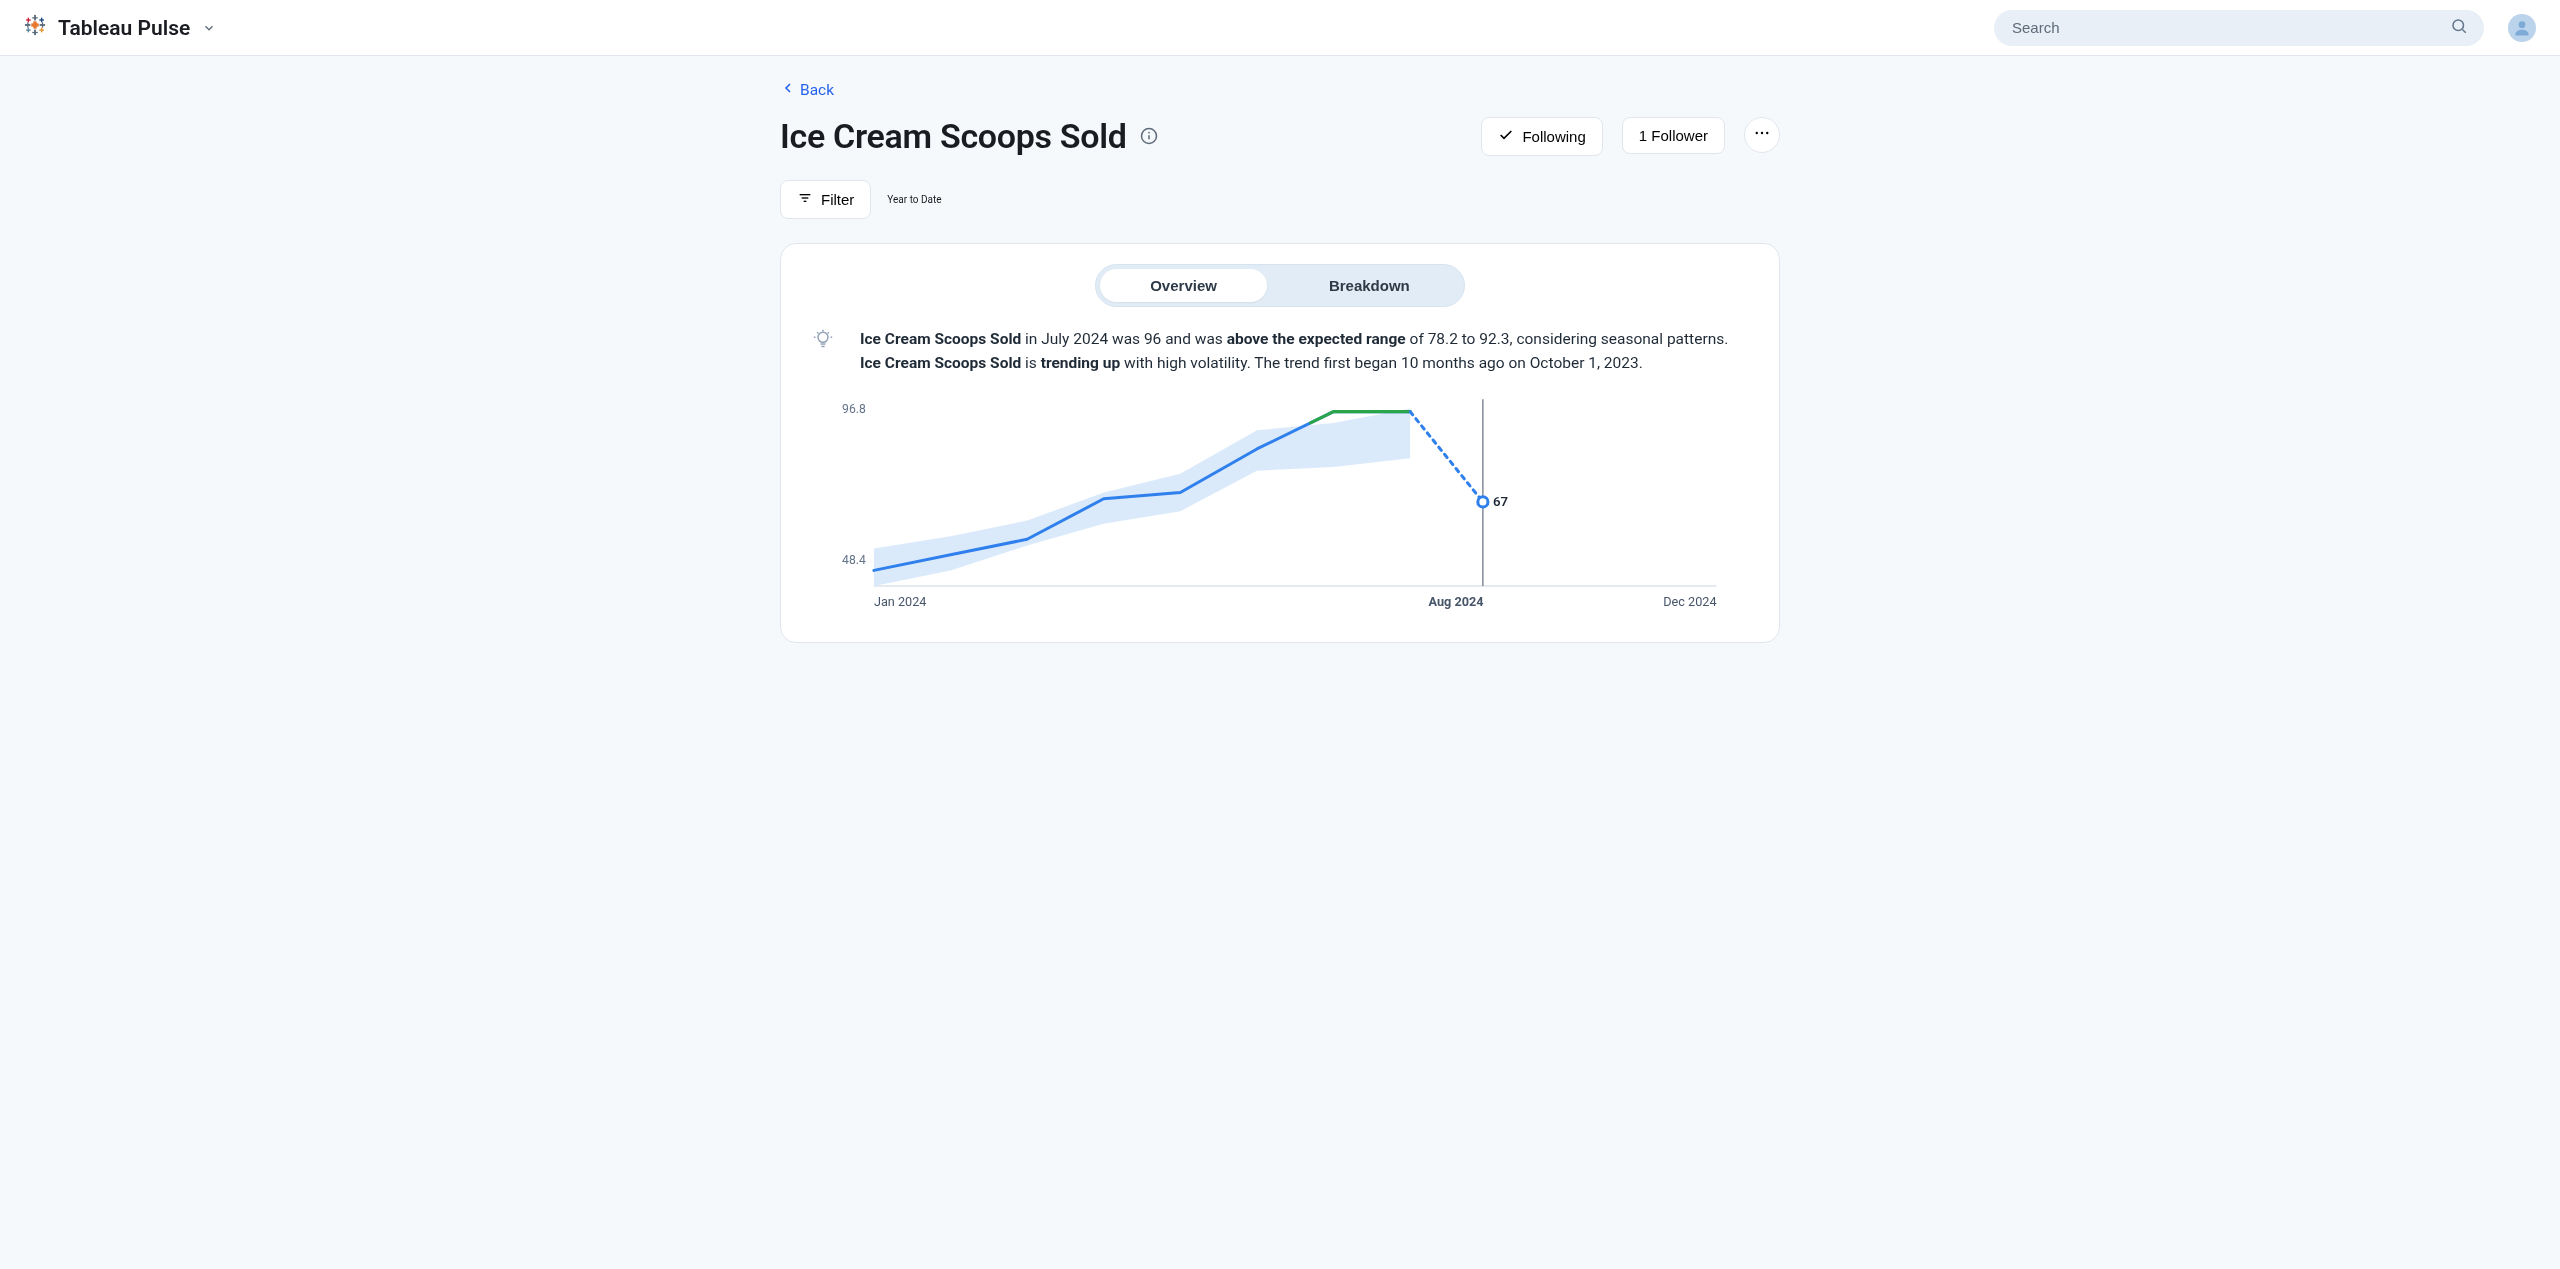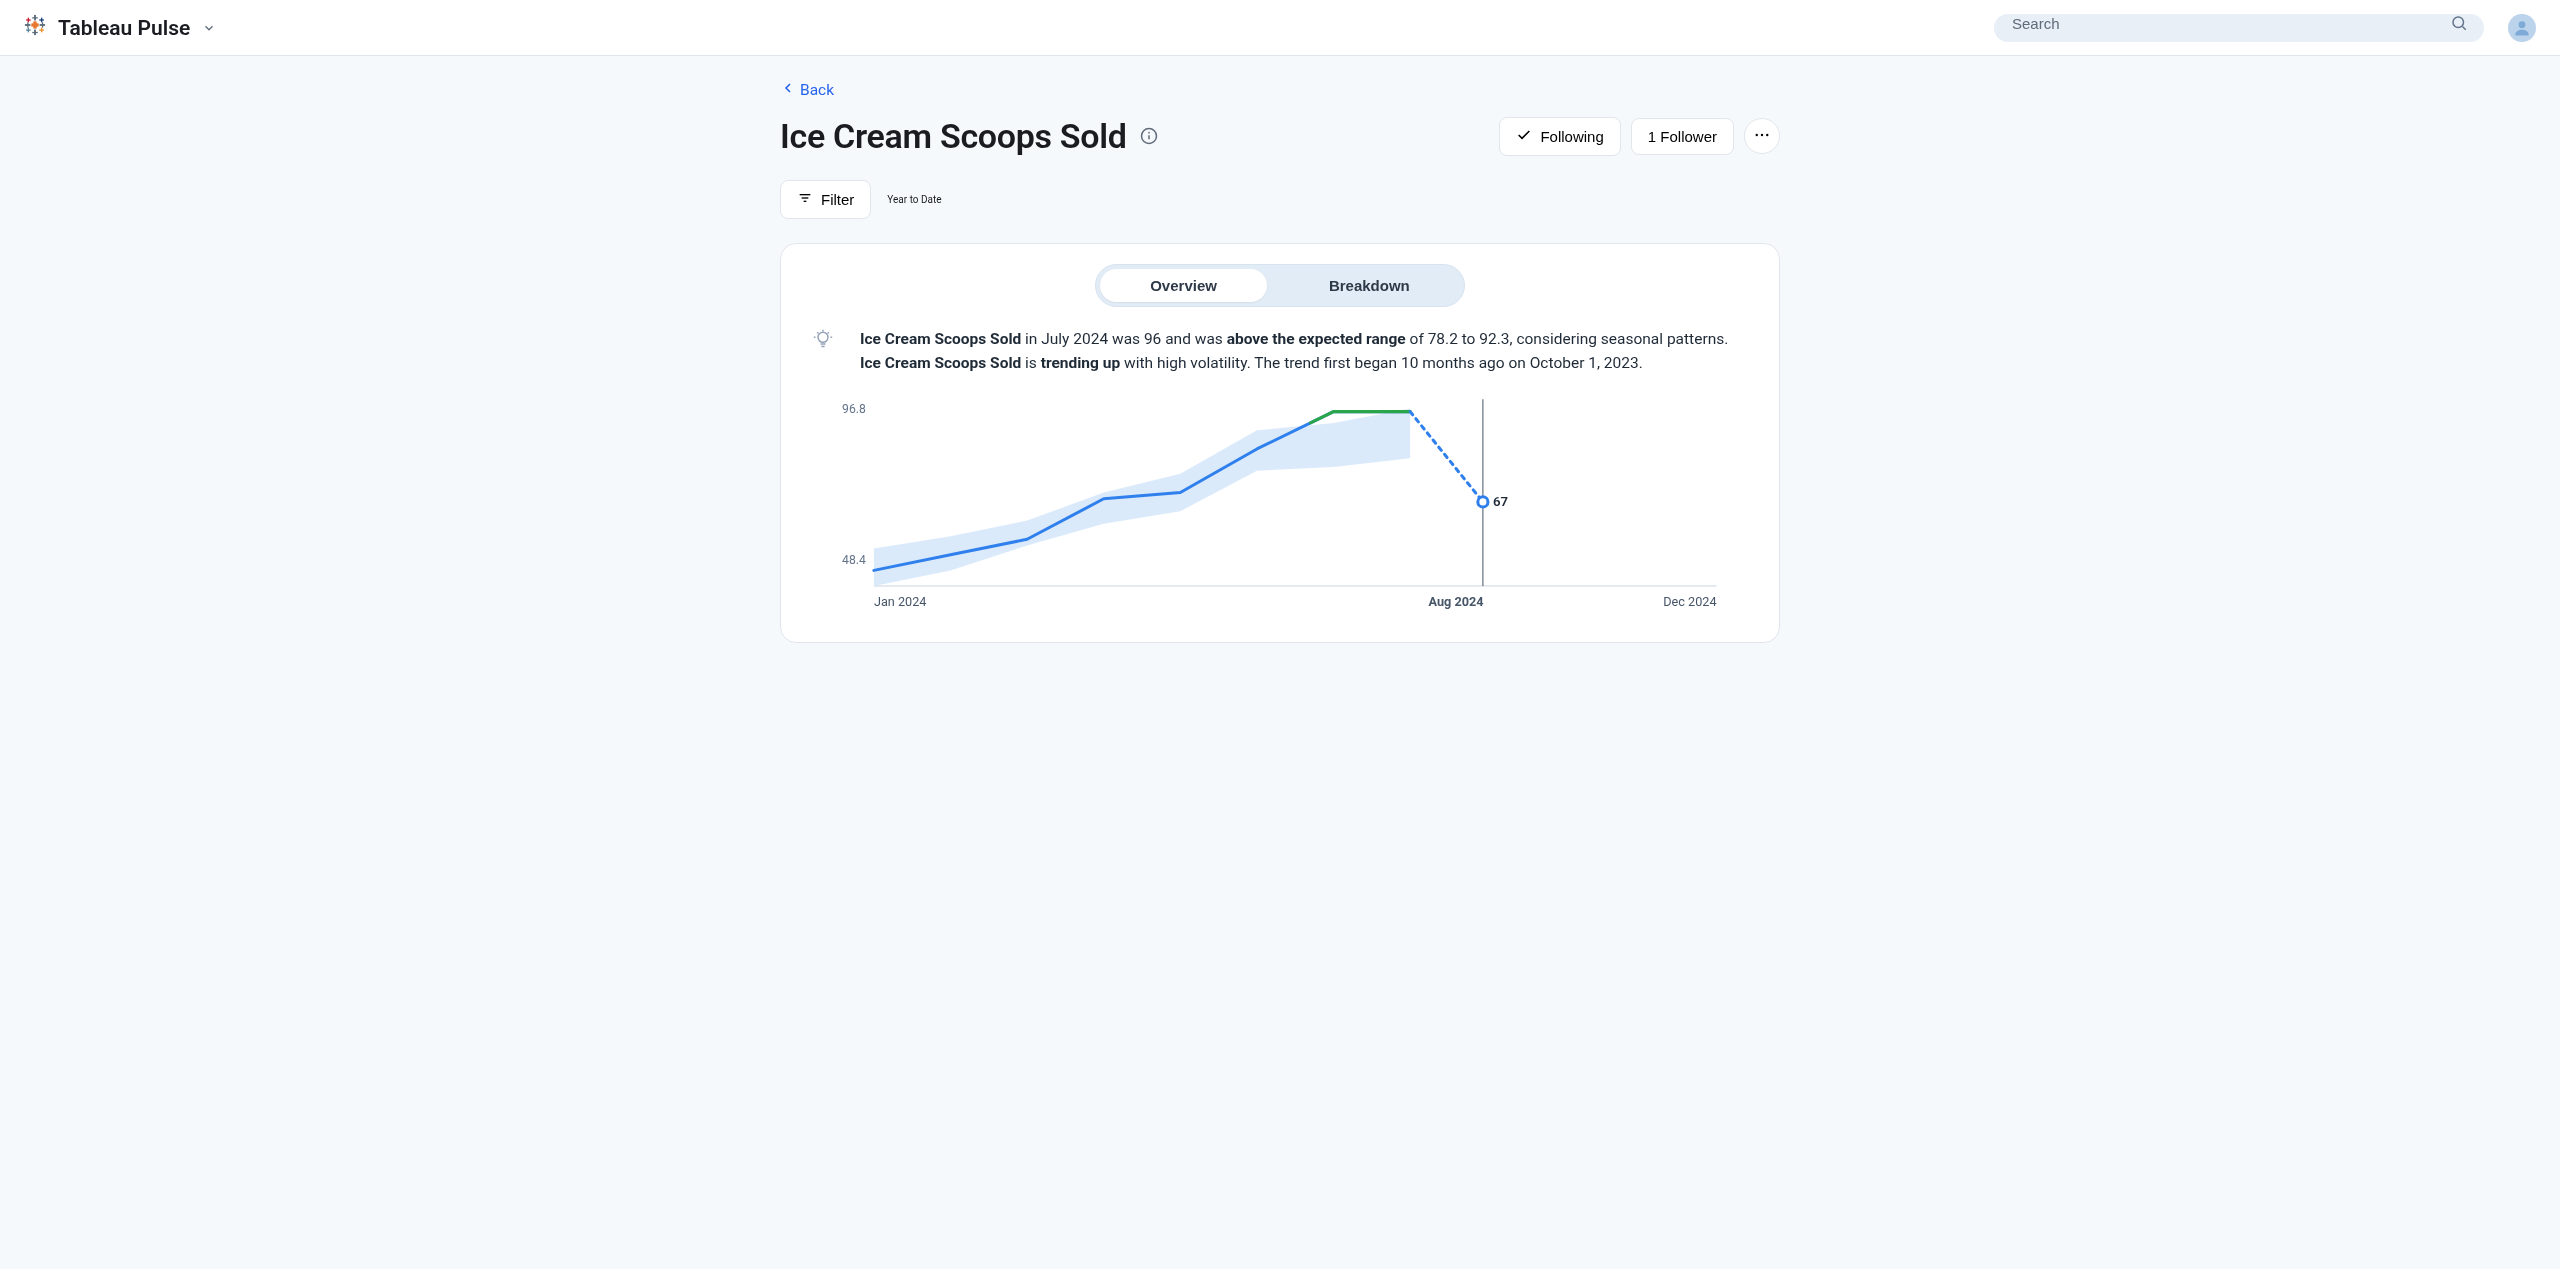--- a/index.html
+++ b/index.html
@@ -34,23 +34,23 @@
   }
   .brand {
     display:flex; align-items:center; gap:12px;
     font-weight:600; font-size:21px;
   }
   .brand-chevron { color: var(--muted); display:flex; }
   .spacer { flex:1; }
   .search {
     background: var(--search-bg);
     border-radius: 20px;
-    height: 28px;
+    height: 36px;
     width: 490px;
-    display:flex; align-items:flex-start;
+    display:flex; align-items:center;
     padding: 0 16px;
     color: var(--muted);
     font-size: 15px;
   }
   .search input {
     border:none; outline:none; background:transparent;
     flex:1; font-size:15px; color: var(--text);
   }
   .search input::placeholder { color: var(--muted); }
   .avatar {
@@ -71,21 +71,21 @@
     padding: 4px 0 16px;
   }
 
   .title-row {
     display:flex; align-items:center;
     margin-bottom: 24px;
   }
   .title { font-size:34px; font-weight:600; letter-spacing:-.3px; display:flex; align-items:center; gap:12px; }
   .title .info { color: var(--muted); display:flex; }
 
-  .title-actions { margin-left:auto; display:flex; gap:10px; align-items:center; }
+  .title-actions { margin-left:auto; display:flex; gap:19px; align-items:flex-start; }
   .btn {
     border:1px solid var(--border);
     background:#fff; border-radius:8px;
     padding: 9px 16px; font-size:15px; font-weight:500;
     display:inline-flex; align-items:center; gap:8px;
     cursor:pointer;
   }
   .icon-btn {
     border:1px solid var(--border);
     background:#fff; width:36px; height:36px; border-radius:50%;

